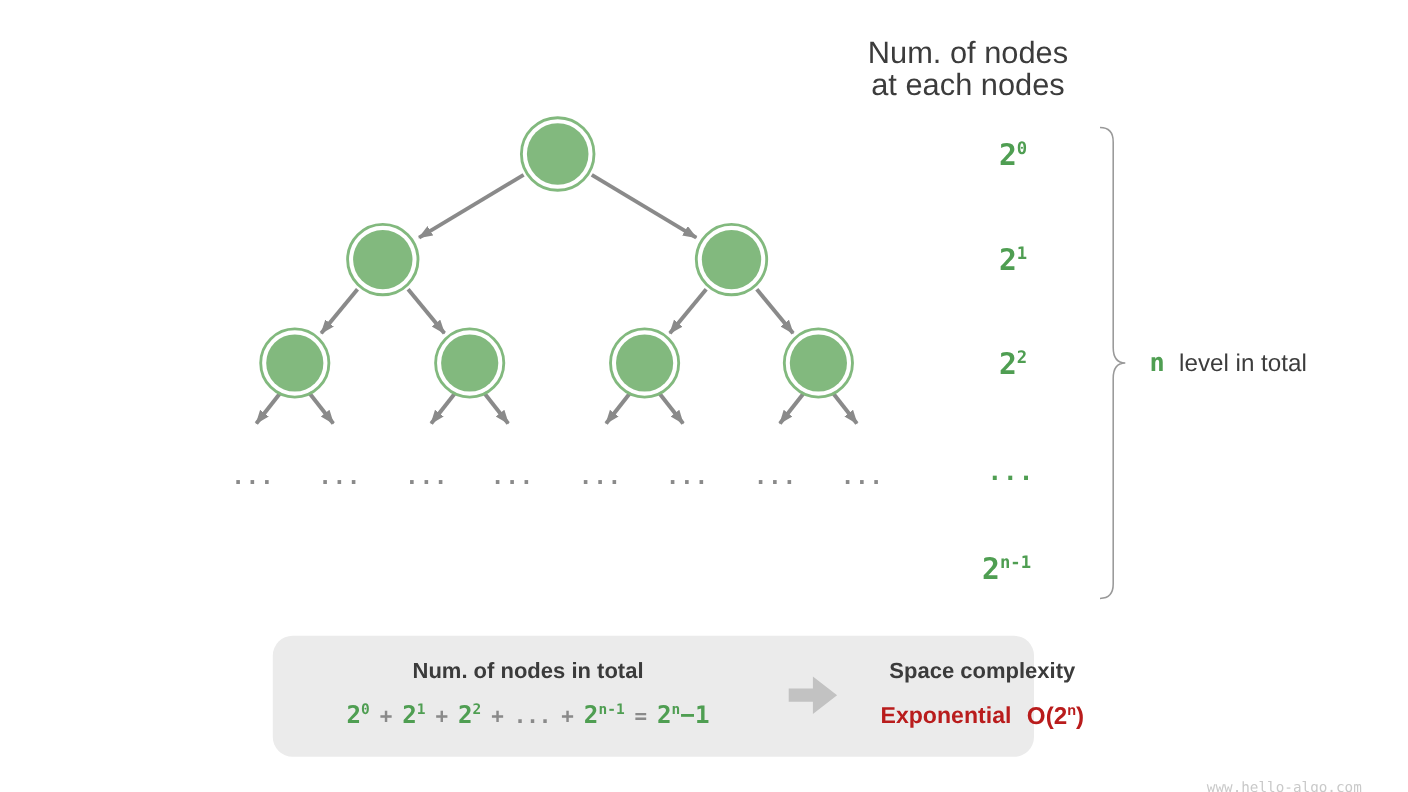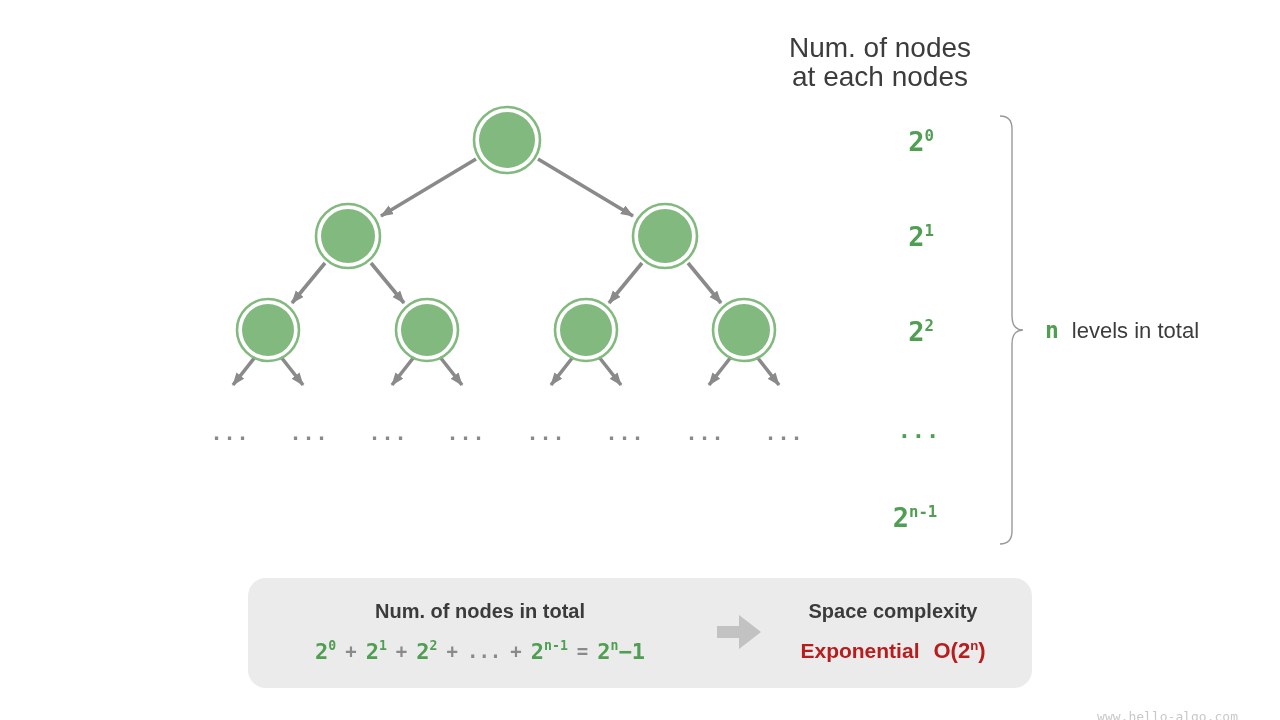--- a/index.html
+++ b/index.html
@@ -33,21 +33,21 @@
   }
 
   .brace-label {
     position: absolute; left: 1045px; top: 330px; transform: translateY(-50%);
     display: flex; align-items: baseline; gap: 13px; white-space: nowrap;
   }
   .brace-n { font-family: "DejaVu Sans Mono", monospace; font-weight: 700; font-size: 23px; color: #4f9e52; }
   .brace-text { font-size: 22px; color: #3c3c3c; }
 
   .summary-box {
-    position: absolute; left: 248px; top: 578px; width: 784px; height: 110px;
+    position: absolute; left: 248px; top: 578px; width: 692px; height: 110px;
     background: #ebebeb; border-radius: 18px;
   }
   .box-title {
     position: absolute; transform: translate(-50%, -50%);
     font-size: 20px; font-weight: 700; color: #3b3b3b; white-space: nowrap;
   }
   .equation {
     position: absolute; left: 232px; top: 73px; transform: translate(-50%, -50%);
     display: flex; align-items: baseline; gap: 9px; white-space: nowrap;
     font-family: "DejaVu Sans Mono", monospace; font-weight: 700; font-size: 22px;
@@ -158,21 +158,21 @@
   <div class="level-label" style="left:921px; top:331px">
     <span>2</span><sup>2</sup>
   </div>
   <div class="level-ellipsis" style="left:919px; top:430px">...</div>
   <div class="level-label" style="left:915px; top:517px">
     <span>2</span><sup>n-1</sup>
   </div>
 
   <div class="brace-label">
     <span class="brace-n">n</span>
-    <span class="brace-text">levels in total</span>
+    <span class="brace-text">level in total</span>
   </div>
 
   <div class="summary-box">
     <div class="box-title" style="left:232px; top:33px">Num. of nodes in total</div>
 
     <div class="equation">
       <span class="pow"><span>2</span><sup>0</sup></span>
       <span class="op">+</span>
       <span class="pow"><span>2</span><sup>1</sup></span>
       <span class="op">+</span>

